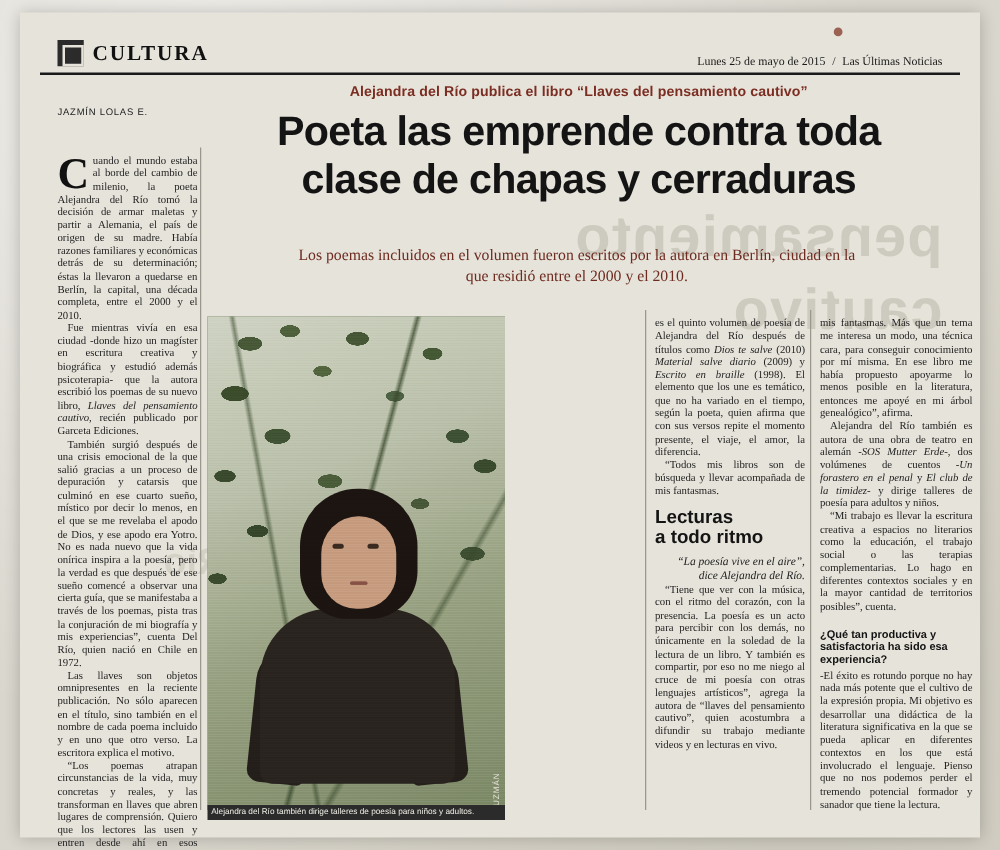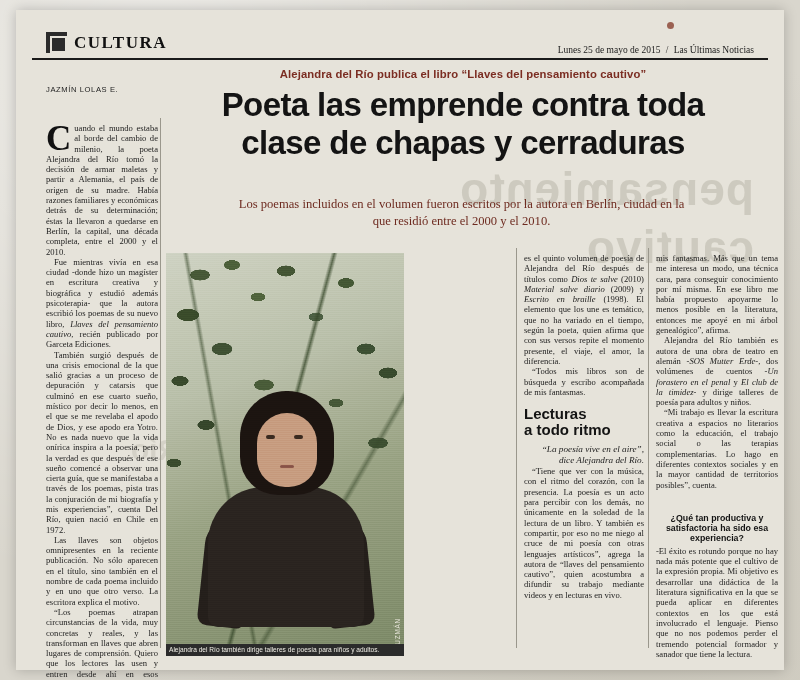--- a/index.html
+++ b/index.html
@@ -214,22 +214,22 @@
     color: #222;
     margin-bottom: 3px;
     text-align: right;
   }
   .question {
     font-family: "Liberation Sans", sans-serif;
     font-weight: bold;
     font-size: 8.8px;
     line-height: 10px;
     color: #141414;
-    margin: 23px 0 3px 0;
-    text-align: center;
+    margin: 12px 0 3px 0;
+    text-align: left;
   }
 
   
   .photo {
     position: absolute;
     left: 150px;
     top: 243px;
     width: 238px;
     height: 395px;
     overflow: hidden;
@@ -427,21 +427,21 @@
         <div class="ph-grain"></div>
       </div>
       <div class="photo-credit">FOTO: LUIS GUZMÁN</div>
     </div>
     <div class="caption-bar">
       <span>Alejandra del Río también dirige talleres de poesía para niños y adultos.</span>
     </div>
 
     <div class="col" id="col3">
       <p class="first"><span>es el quinto volumen de poesía de Alejandra del Río después de títulos como <i>Dios te salve</i> (2010) <i>Material salve diario</i> (2009) y <i>Escrito en braille</i> (1998). El elemento que los une es temático, que no ha variado en el tiempo, según la poeta, quien afirma que con sus versos repite el momento presente, el viaje, el amor, la diferencia.</span></p>
-      <p><span>“Todos mis libros son de búsqueda y escribo acompañada de mis fantasmas.</span></p>
+      <p><span>“Todos mis libros son de búsqueda y llevar acompañada de mis fantasmas.</span></p>
       <div class="sub-headline">
         <div>Lecturas</div>
         <div>a todo ritmo</div>
       </div>
       <p class="pullquote">“La poesía vive en el aire”, dice Alejandra del Río.</p>
       <p><span>“Tiene que ver con la música, con el ritmo del corazón, con la presencia. La poesía es un acto para percibir con los demás, no únicamente en la soledad de la lectura de un libro. Y también es compartir, por eso no me niego al cruce de mi poesía con otras lenguajes artísticos”, agrega la autora de “llaves del pensamiento cautivo”, quien acostumbra a difundir su trabajo mediante videos y en lecturas en vivo.</span></p>
     </div>
 
     <div class="col" id="col4">
       <p class="first"><span>mis fantasmas. Más que un tema me interesa un modo, una técnica cara, para conseguir conocimiento por mí misma. En ese libro me había propuesto apoyarme lo menos posible en la literatura, entonces me apoyé en mi árbol genealógico”, afirma.</span></p>

